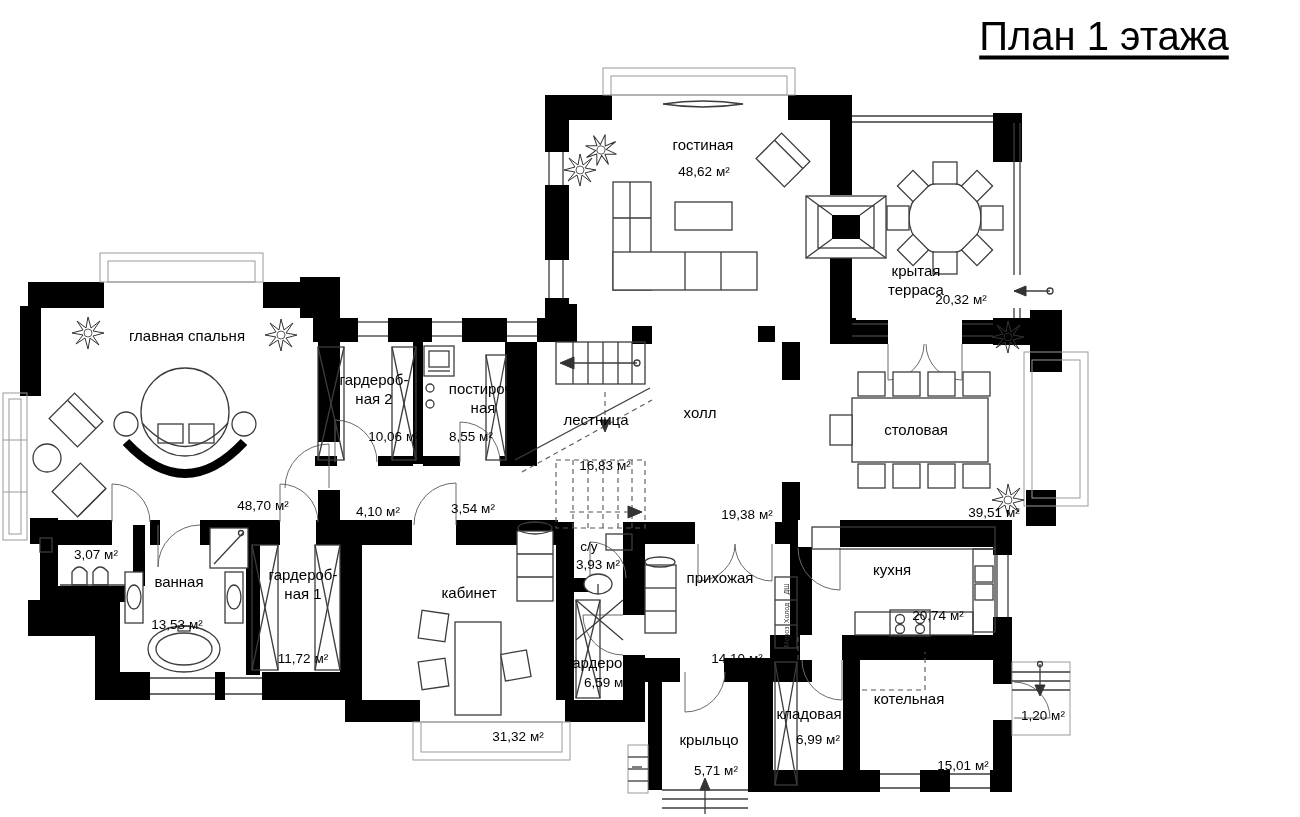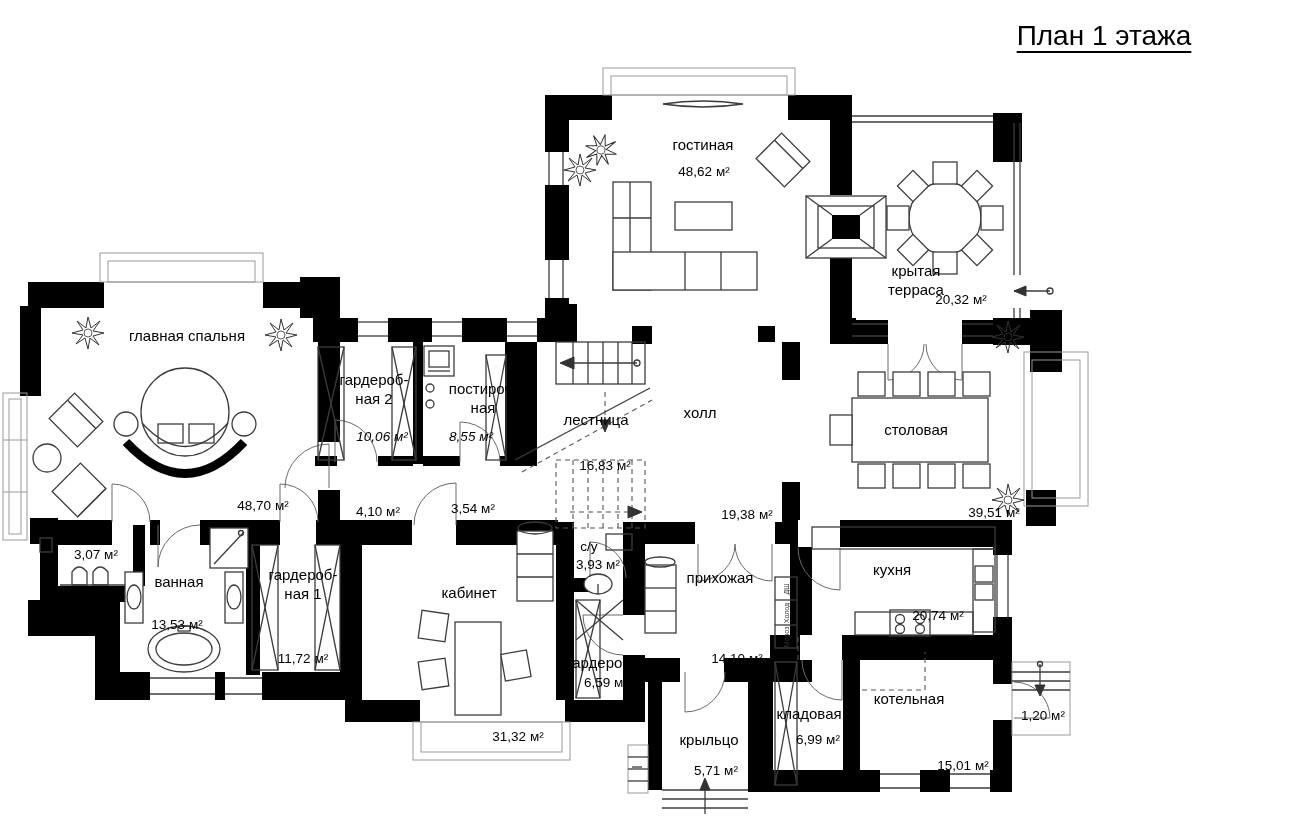--- a/index.html
+++ b/index.html
@@ -10,21 +10,21 @@
   .ln{stroke:#3c3c3c;stroke-width:1.3;fill:none;}
   .tn{stroke:#9a9a9a;stroke-width:1;fill:none;}
   .f{stroke:#3c3c3c;stroke-width:1.3;fill:#fff;}
   .dash{stroke:#555;stroke-width:1.1;fill:none;stroke-dasharray:5 4;}
   .arc{stroke:#6a6a6a;stroke-width:1;fill:none;}
   .ar3{stroke:#333;fill:#333;}
   .lbl{position:absolute;transform:translate(-50%,-50%);white-space:pre-line;text-align:center;line-height:1.25;}
   .nm{font-size:15px;text-underline-offset:3px;}
   .nm.sm{font-size:13.5px;}
   .ar{font-size:13.5px;}
-  .title{position:absolute;transform:translate(-50%,-50%);font-size:28px;
+  .title{position:absolute;transform:translate(-50%,-50%);font-size:40px;
          text-decoration:underline;text-underline-offset:6px;white-space:nowrap;}
   .app{position:absolute;font-size:7px;transform:translate(-50%,-50%) rotate(-90deg);color:#333;}
 </style>
 </head>
 <body>
 
 <div id="canvas">
 
 <svg width="1300" height="817" viewBox="0 0 1300 817">
   <defs>
@@ -490,25 +490,25 @@
 
   <div class="lbl nm" style="left:916px;top:281px;">крытая
 терраса</div>
   <div class="lbl ar" style="left:961px;top:300px;">20,32 м²</div>
 
   <div class="lbl nm" style="left:187px;top:336px;">главная спальня</div>
   <div class="lbl ar" style="left:263px;top:506px;">48,70 м²</div>
 
   <div class="lbl nm" style="left:374px;top:390px;">гардероб-
 ная 2</div>
-  <div class="lbl ar" style="left:382px;top:437px;font-style:italic;">10,06 м²</div>
+  <div class="lbl ar" style="left:394px;top:437px;">10,06 м²</div>
 
   <div class="lbl nm" style="left:483px;top:399px;">постироч-
 ная</div>
-  <div class="lbl ar" style="left:471px;top:437px;font-style:italic;">8,55 м²</div>
+  <div class="lbl ar" style="left:471px;top:437px;">8,55 м²</div>
 
   <div class="lbl nm" style="left:596px;top:420px;">лестница</div>
   <div class="lbl ar" style="left:605px;top:466px;">16,83 м²</div>
 
   <div class="lbl nm" style="left:700px;top:413px;">холл</div>
   <div class="lbl ar" style="left:747px;top:515px;">19,38 м²</div>
 
   <div class="lbl nm" style="left:916px;top:430px;">столовая</div>
   <div class="lbl ar" style="left:963px;top:513px;margin-left:31px;">39,51 м²</div>
 

